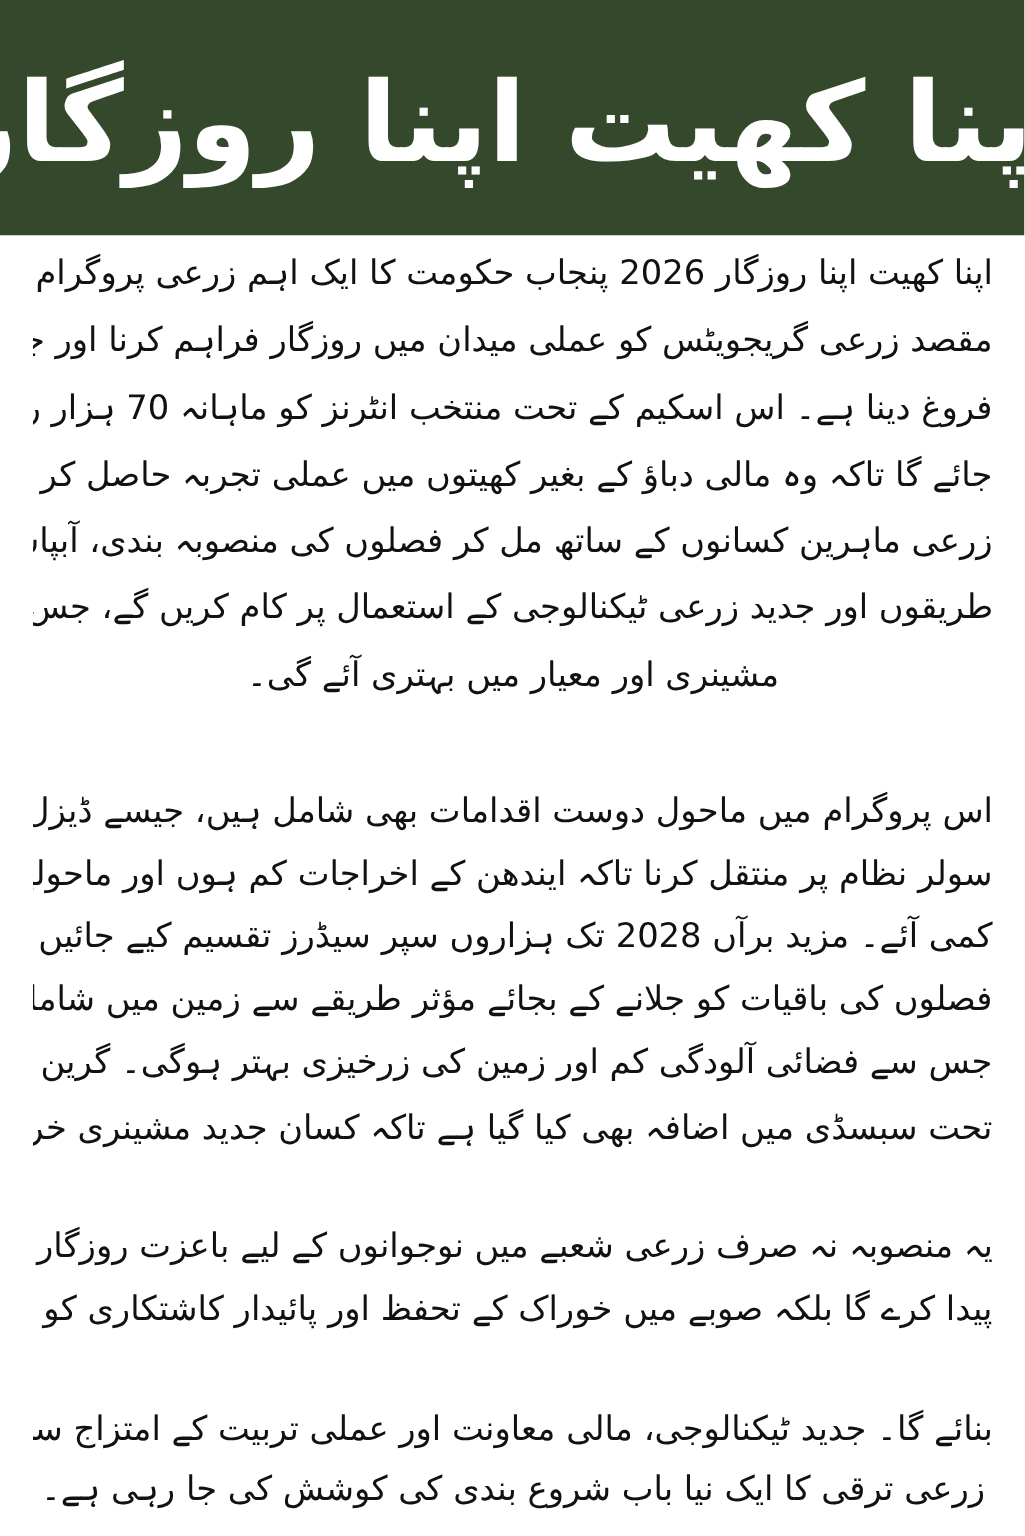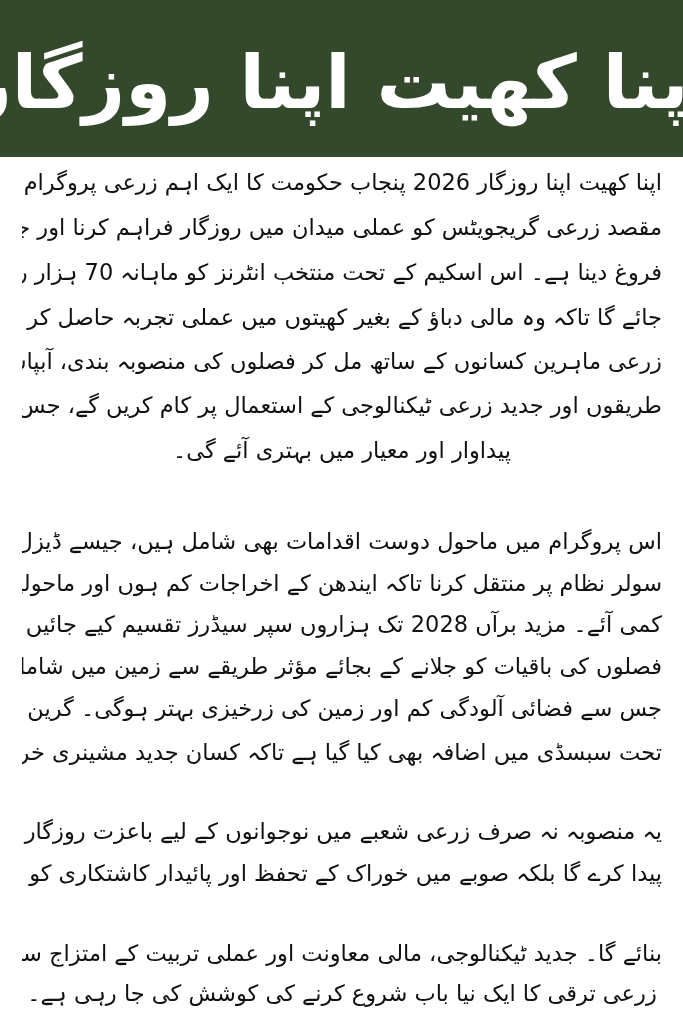--- a/index.html
+++ b/index.html
@@ -72,26 +72,26 @@
 </div>
 
 <div class="article">
 
   <div class="line" style="top:4px">اپنا کھیت اپنا روزگار 2026 پنجاب حکومت کا ایک اہم زرعی پروگرام ہے جس کا</div>
   <div class="line" style="top:49px">مقصد زرعی گریجویٹس کو عملی میدان میں روزگار فراہم کرنا اور جدید کاشتکاری کو</div>
   <div class="line" style="top:94px">فروغ دینا ہے۔ اس اسکیم کے تحت منتخب انٹرنز کو ماہانہ 70 ہزار روپے وظیفہ دیا</div>
   <div class="line" style="top:139px">جائے گا تاکہ وہ مالی دباؤ کے بغیر کھیتوں میں عملی تجربہ حاصل کر سکیں۔ نوجوان</div>
   <div class="line" style="top:183px">زرعی ماہرین کسانوں کے ساتھ مل کر فصلوں کی منصوبہ بندی، آبپاشی کے بہتر</div>
   <div class="line" style="top:227px">طریقوں اور جدید زرعی ٹیکنالوجی کے استعمال پر کام کریں گے، جس سے زرعی</div>
-  <div class="line center" style="top:272px">پیداوار اور معیار میں بہتری آئے گی۔</div>
+  <div class="line center" style="top:272px">مشینری اور معیار میں بہتری آئے گی۔</div>
 
   <div class="line" style="top:363px">اس پروگرام میں ماحول دوست اقدامات بھی شامل ہیں، جیسے ڈیزل ٹیوب ویلز کو</div>
   <div class="line" style="top:405px">سولر نظام پر منتقل کرنا تاکہ ایندھن کے اخراجات کم ہوں اور ماحولیاتی آلودگی میں</div>
   <div class="line" style="top:446px">کمی آئے۔ مزید برآں 2028 تک ہزاروں سپر سیڈرز تقسیم کیے جائیں گے تاکہ</div>
   <div class="line" style="top:488px">فصلوں کی باقیات کو جلانے کے بجائے مؤثر طریقے سے زمین میں شامل کیا جا سکے،</div>
   <div class="line" style="top:530px">جس سے فضائی آلودگی کم اور زمین کی زرخیزی بہتر ہوگی۔ گرین ٹریکٹر پروگرام کے</div>
   <div class="line center" style="top:574px">تحت سبسڈی میں اضافہ بھی کیا گیا ہے تاکہ کسان جدید مشینری خرید سکیں۔</div>
 
   <div class="line" style="top:653px">یہ منصوبہ نہ صرف زرعی شعبے میں نوجوانوں کے لیے باعزت روزگار کے مواقع</div>
   <div class="line" style="top:695px">پیدا کرے گا بلکہ صوبے میں خوراک کے تحفظ اور پائیدار کاشتکاری کو بھی مضبوط</div>
   <div class="line" style="top:775px">بنائے گا۔ جدید ٹیکنالوجی، مالی معاونت اور عملی تربیت کے امتزاج سے پنجاب میں</div>
-  <div class="line center" style="top:815px">زرعی ترقی کا ایک نیا باب شروع کرنے کی کوشش کی جا رہی ہے۔</div>
+  <div class="line center" style="top:815px">زرعی ترقی کا ایک نیا باب شروع بندی کی کوشش کی جا رہی ہے۔</div>
 </div>
 
 </body></html>

